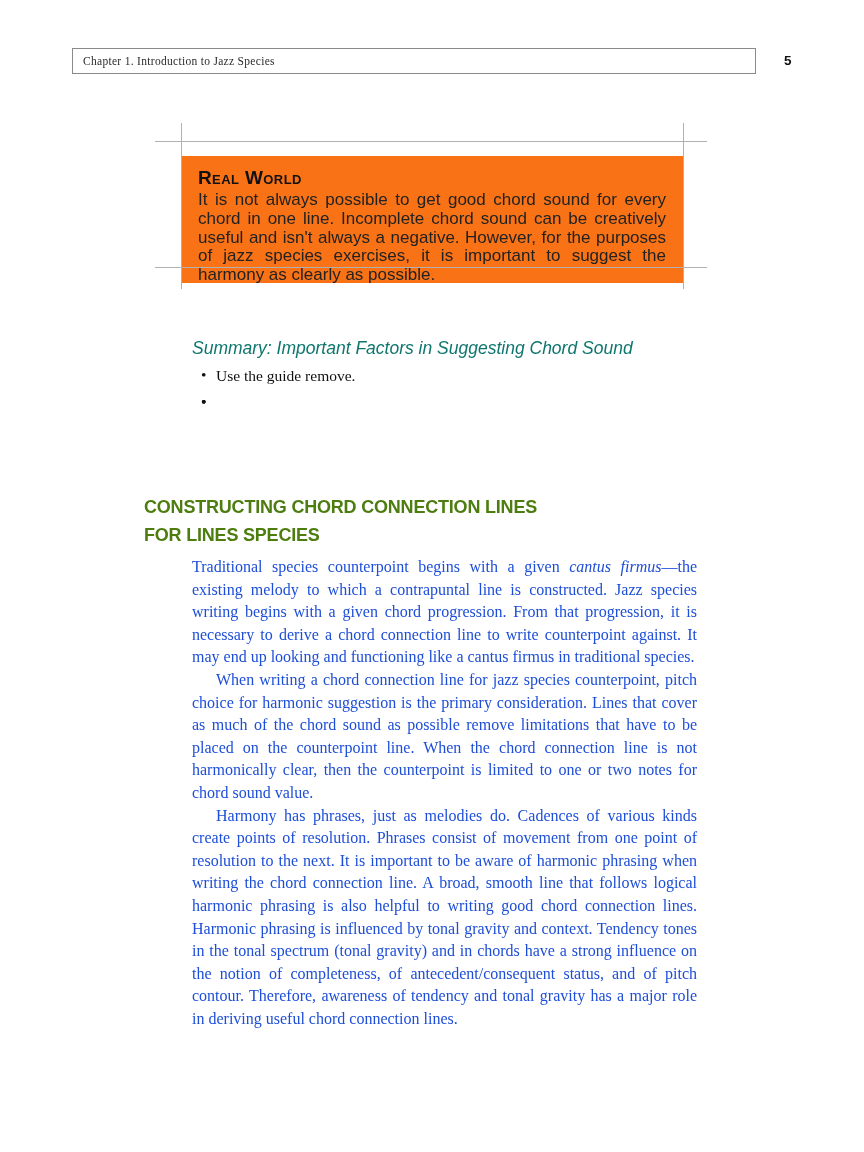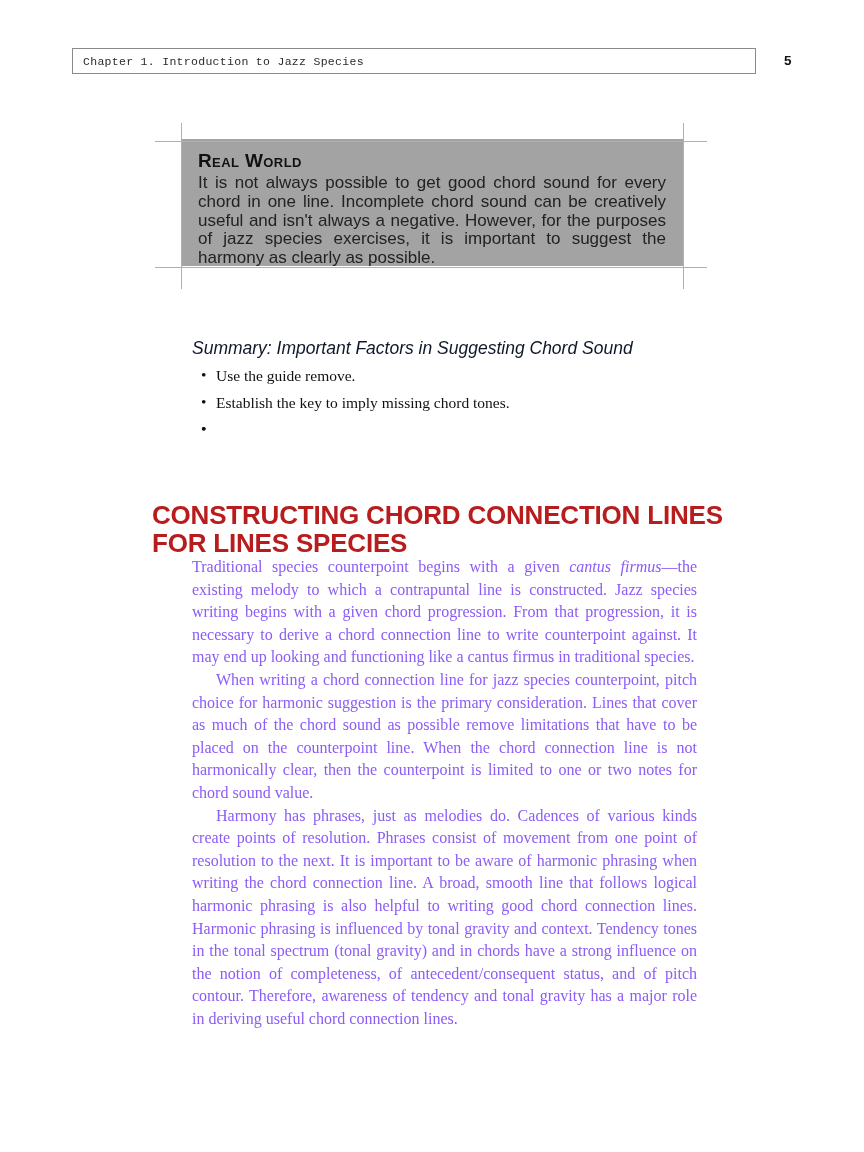--- a/index.html
+++ b/index.html
@@ -21,43 +21,43 @@
     position: absolute;
     left: 72px;
     top: 48px;
     width: 684px;
     height: 26px;
     border: 1px solid #8a8a8a;
     box-sizing: border-box;
     display: flex;
     align-items: center;
     padding-left: 10px;
-    font-family: Liberation Mono, monospace;
+    font-family: Liberation Serif, serif;
     font-size: 11.5px;
     letter-spacing: 0.3px;
     color: #2b2b2b;
   }
   .page-number {
     position: absolute;
     left: 784px;
     top: 53px;
     font-family: "Liberation Sans", sans-serif;
     font-weight: bold;
     font-size: 13.5px;
     color: #111;
   }
 
   
   .callout {
     position: absolute;
     left: 181px;
-    top: 139px;
+    top: 156px;
     width: 502px;
     height: 127px;
-    background: #a3a3a3;
+    background: #f97316;
     box-sizing: border-box;
     padding: 11px 17px 0 17px;
   }
   .callout-title {
     font-family: "Liberation Sans", sans-serif;
     font-weight: bold;
     font-variant: small-caps;
     font-size: 19px;
     letter-spacing: 0.4px;
     color: #111;
@@ -81,21 +81,21 @@
   .rule-right  { left: 683px; top: 123px; width: 1px;  height: 166px; }
 
   
   .summary-heading {
     position: absolute;
     left: 192px;
     top: 338px;
     font-family: "Liberation Sans", sans-serif;
     font-style: italic;
     font-size: 17.5px;
-    color: #0f172a;
+    color: #0f766e;
   }
   .bullets {
     position: absolute;
     left: 192px;
     top: 367px;
     width: 510px;
     margin: 0;
     padding: 0;
     list-style: none;
     font-family: "Liberation Serif", serif;
@@ -111,40 +111,40 @@
     position: absolute;
     left: 9px;
     top: -1px;
   }
 
   
   .section-heading {
     position: absolute;
     left: 144px;
     top: 493px;
-    margin: 8px;
+    margin: 0;
     font-family: "Liberation Sans", sans-serif;
     font-weight: bold;
-    font-size: 26px;
+    font-size: 18px;
     line-height: 28px;
     letter-spacing: -0.2px;
-    color: #b91c1c;
+    color: #4d7c0f;
   }
 
   
   .body-text {
     position: absolute;
     left: 192px;
     top: 556px;
     width: 505px;
     font-family: "Liberation Serif", serif;
     font-size: 16px;
     line-height: 22.6px;
     text-align: justify;
-    color: #8b5cf6;
+    color: #1d4ed8;
   }
   .body-text p { margin: 0; }
   .body-text p.indent { text-indent: 24px; }
   .body-text em { font-style: italic; }
 </style>
 </head>
 <body>
 
 <div class="page">
 
@@ -164,21 +164,20 @@
 
   <div class="summary-heading">Summary: Important Factors in Suggesting Chord Sound</div>
 
   <ul class="bullets">
     <li>
       <span class="dot">•</span>
       <span>Use the guide remove.</span>
     </li>
     <li>
       <span class="dot">•</span>
-      <span>Establish the key to imply missing chord tones.</span>
     </li>
     <li>
       <span class="dot">•</span>
     </li>
     <li>
       <span class="dot">•</span>
     </li>
   </ul>
 
   <h1 class="section-heading">

